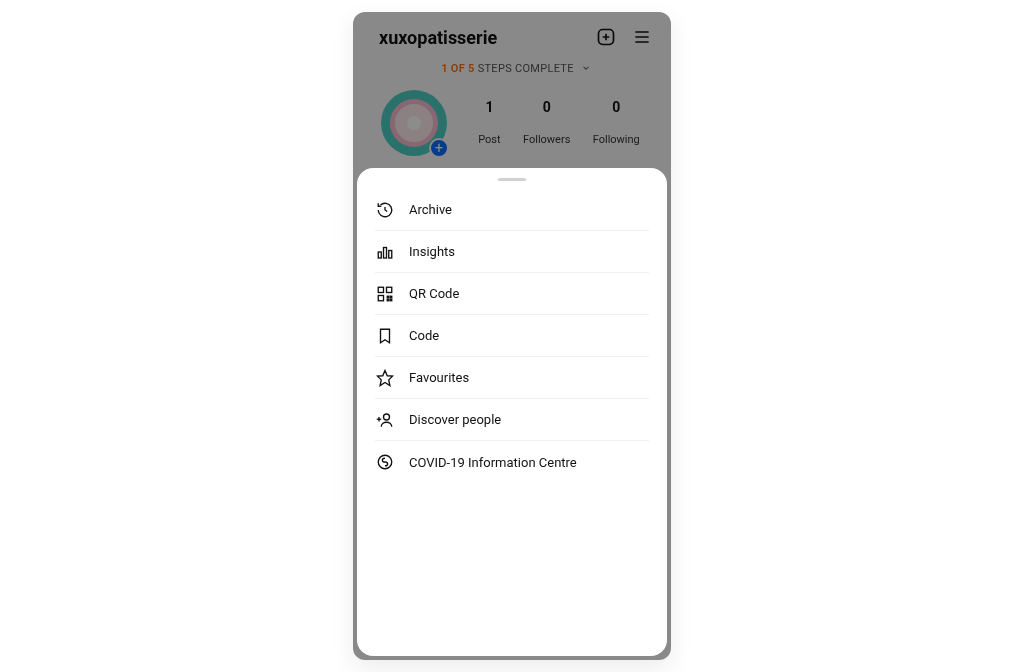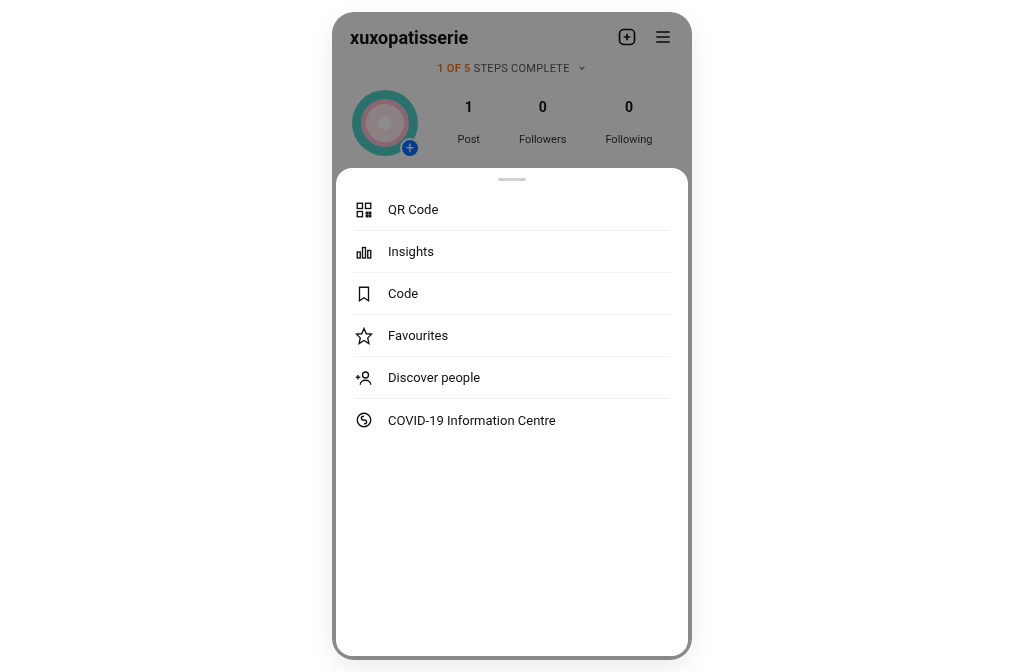--- a/index.html
+++ b/index.html
@@ -7,27 +7,28 @@
       width: 1024px;
       height: 672px;
       background: #fff;
       font-family: -apple-system, BlinkMacSystemFont, "Segoe UI", Roboto, Helvetica, Arial, sans-serif;
       display: flex;
       align-items: flex-start;
       justify-content: center;
       padding-top: 12px;
     }
     .phone {
-      width: 360px;
+      width: 318px;
       height: 648px;
       background: #fafafa;
-      border-radius: 22px;
+      border-radius: 12px;
       position: relative;
       overflow: hidden;
       box-shadow: 0 8px 24px rgba(0,0,0,0.08);
+      padding-left: 8px;
     }
     .top-area {
       padding: 14px 18px 0 18px;
     }
     .header-row {
       display: flex;
       align-items: center;
       justify-content: space-between;
     }
     .username {
@@ -249,50 +250,60 @@
   </div>
 
   <div class="dim-overlay"></div>
 
   <div class="sheet">
     <div class="grabber"></div>
     <div class="menu">
 
 
 
+      <div class="menu-item">
+        <span class="menu-icon">
+          <svg width="18" height="18" viewBox="0 0 24 24" fill="none" stroke="currentColor" stroke-width="1.8">
+            <path d="M3 12a9 9 0 1 0 3-6.7"></path>
+            <polyline points="3 3 3 7 7 7"></polyline>
+            <polyline points="12 8 12 12 15 14"></polyline>
+          </svg>
+        </span>
+        <span class="menu-label">Archive</span>
+      </div>
+
+      <div class="menu-item">
+        <span class="menu-icon">
+          <svg width="18" height="18" viewBox="0 0 24 24" fill="none" stroke="currentColor" stroke-width="1.8">
+            <rect x="3" y="12" width="4" height="8"></rect>
+            <rect x="10" y="6" width="4" height="14"></rect>
+            <rect x="17" y="10" width="4" height="10"></rect>
+          </svg>
+        </span>
+        <span class="menu-label">Insights</span>
+      </div>
 
       <div class="menu-item">
         <span class="menu-icon">
           <svg width="18" height="18" viewBox="0 0 24 24" fill="none" stroke="currentColor" stroke-width="1.8">
             <rect x="3" y="3" width="7" height="7"></rect>
             <rect x="14" y="3" width="7" height="7"></rect>
             <rect x="3" y="14" width="7" height="7"></rect>
             <rect x="15" y="15" width="2" height="2"></rect>
             <rect x="19" y="15" width="2" height="2"></rect>
             <rect x="15" y="19" width="2" height="2"></rect>
             <rect x="19" y="19" width="2" height="2"></rect>
           </svg>
         </span>
         <span class="menu-label">QR Code</span>
       </div>
 
       <div class="menu-item">
         <span class="menu-icon">
           <svg width="18" height="18" viewBox="0 0 24 24" fill="none" stroke="currentColor" stroke-width="1.8">
-            <rect x="3" y="12" width="4" height="8"></rect>
-            <rect x="10" y="6" width="4" height="14"></rect>
-            <rect x="17" y="10" width="4" height="10"></rect>
-          </svg>
-        </span>
-        <span class="menu-label">Insights</span>
-      </div>
-
-      <div class="menu-item">
-        <span class="menu-icon">
-          <svg width="18" height="18" viewBox="0 0 24 24" fill="none" stroke="currentColor" stroke-width="1.8">
             <path d="M6 3h12v18l-6-4-6 4V3z"></path>
           </svg>
         </span>
         <span class="menu-label">Code</span>
       </div>
 
 
       <div class="menu-item">
         <span class="menu-icon">
           <svg width="18" height="18" viewBox="0 0 24 24" fill="none" stroke="currentColor" stroke-width="1.8">

